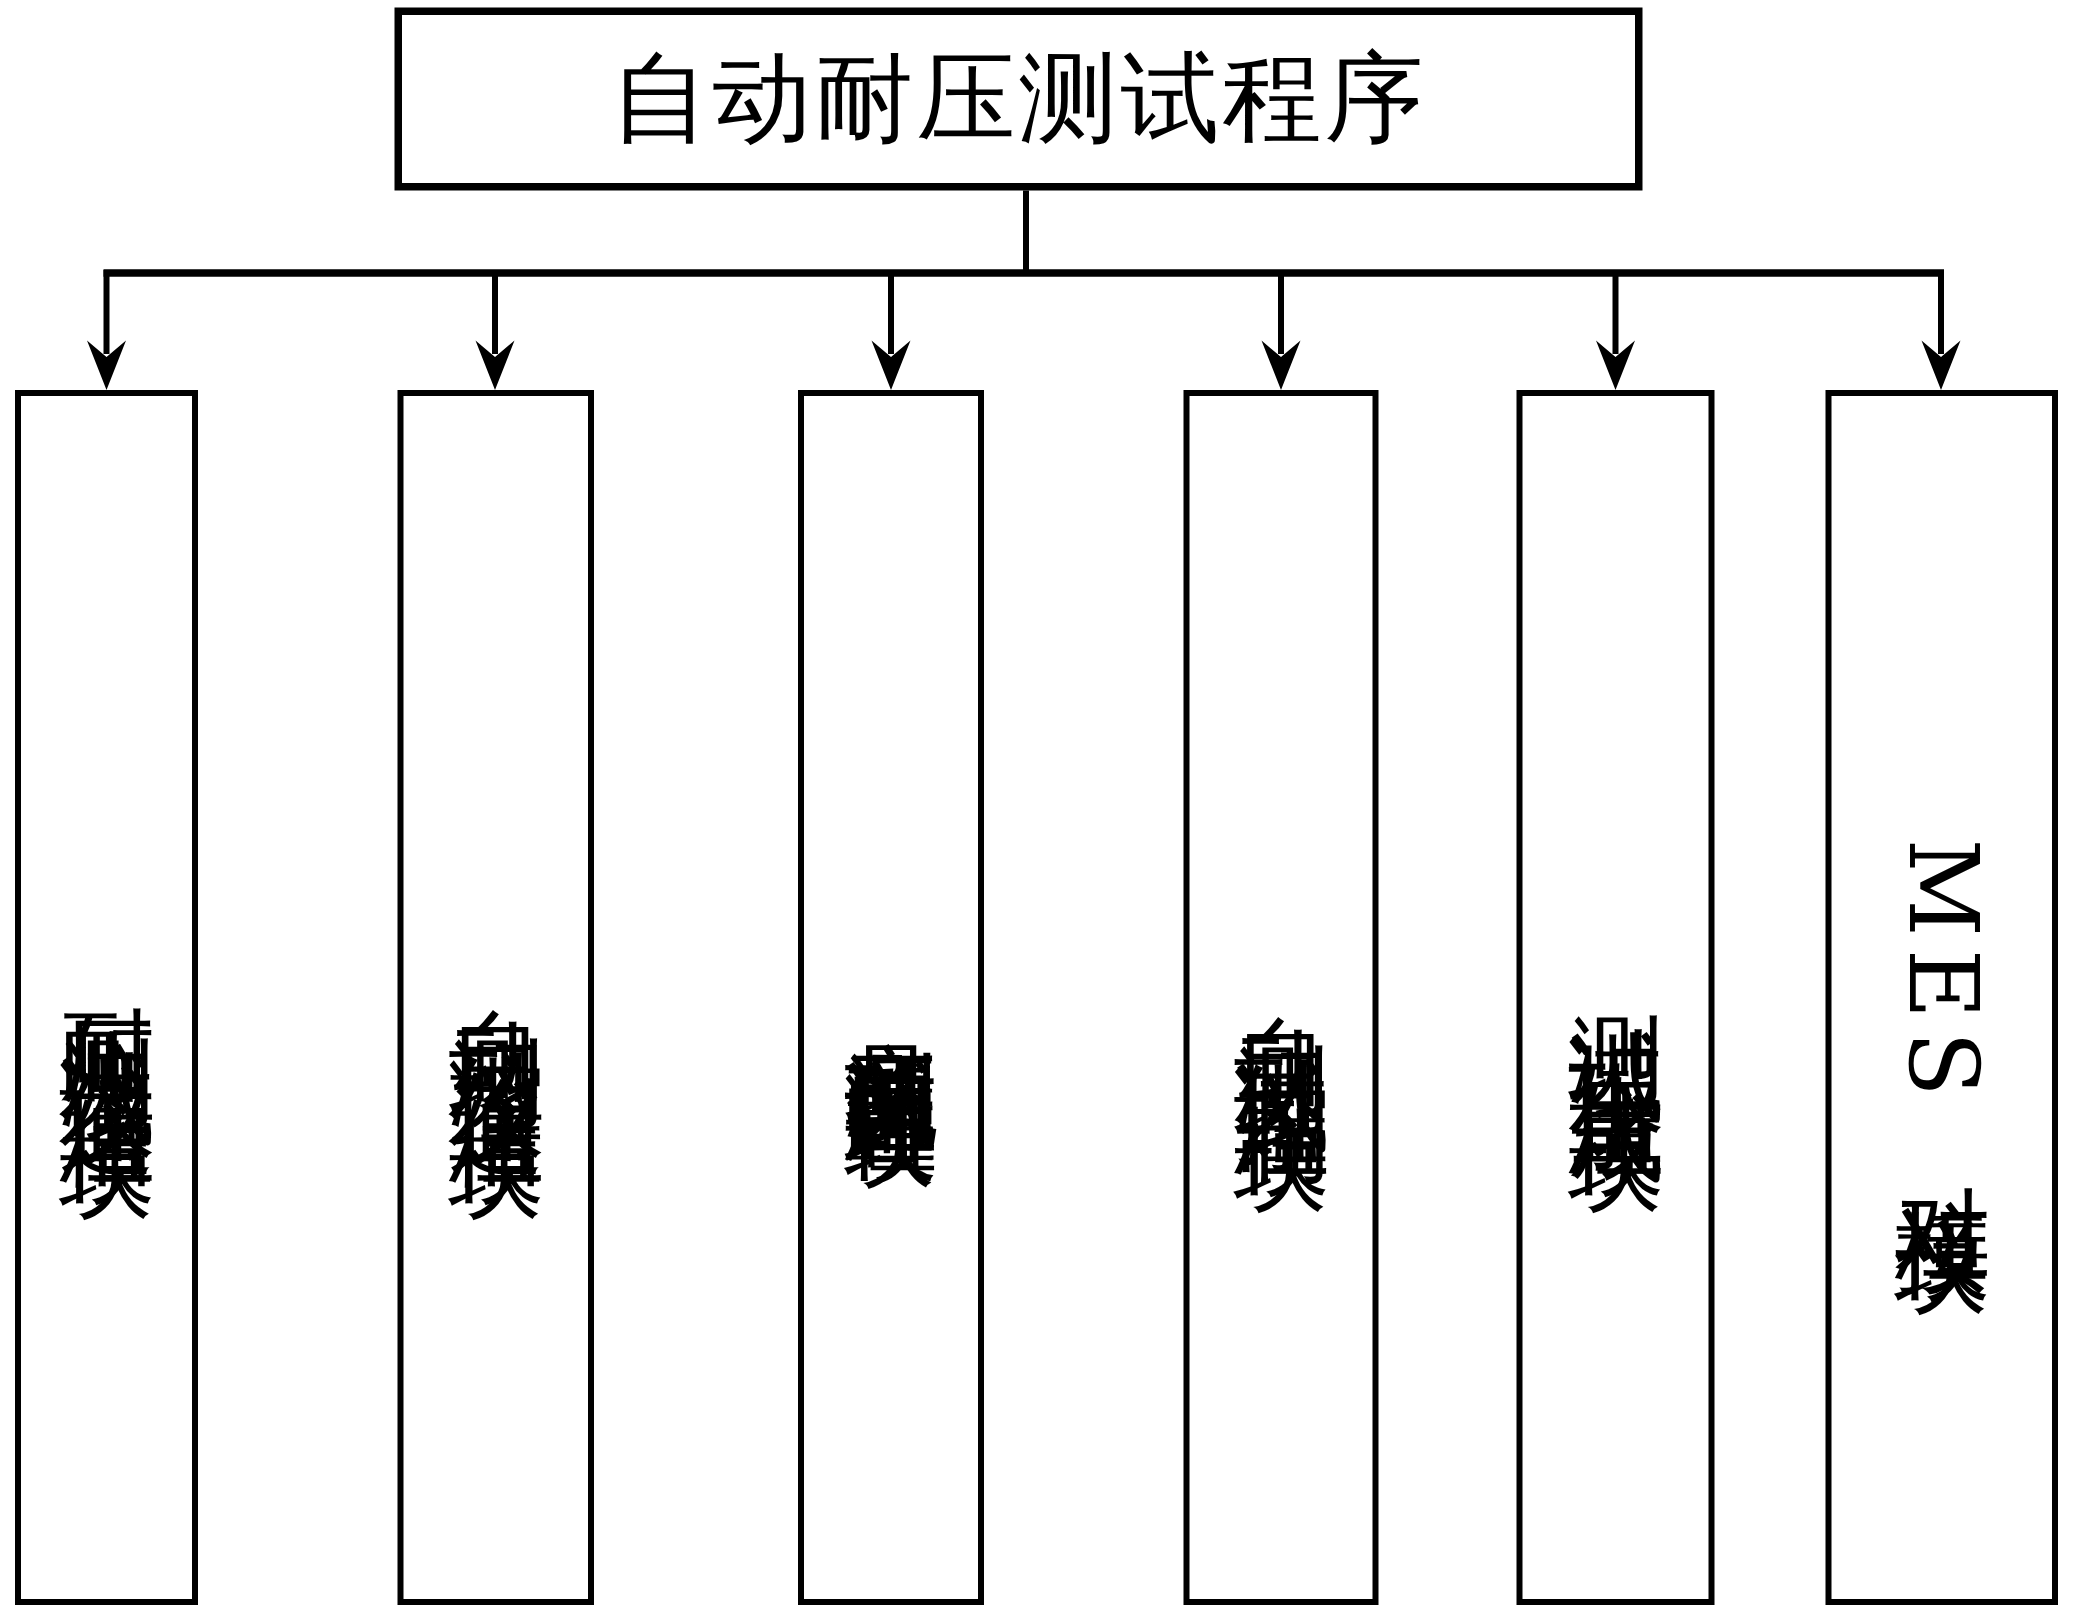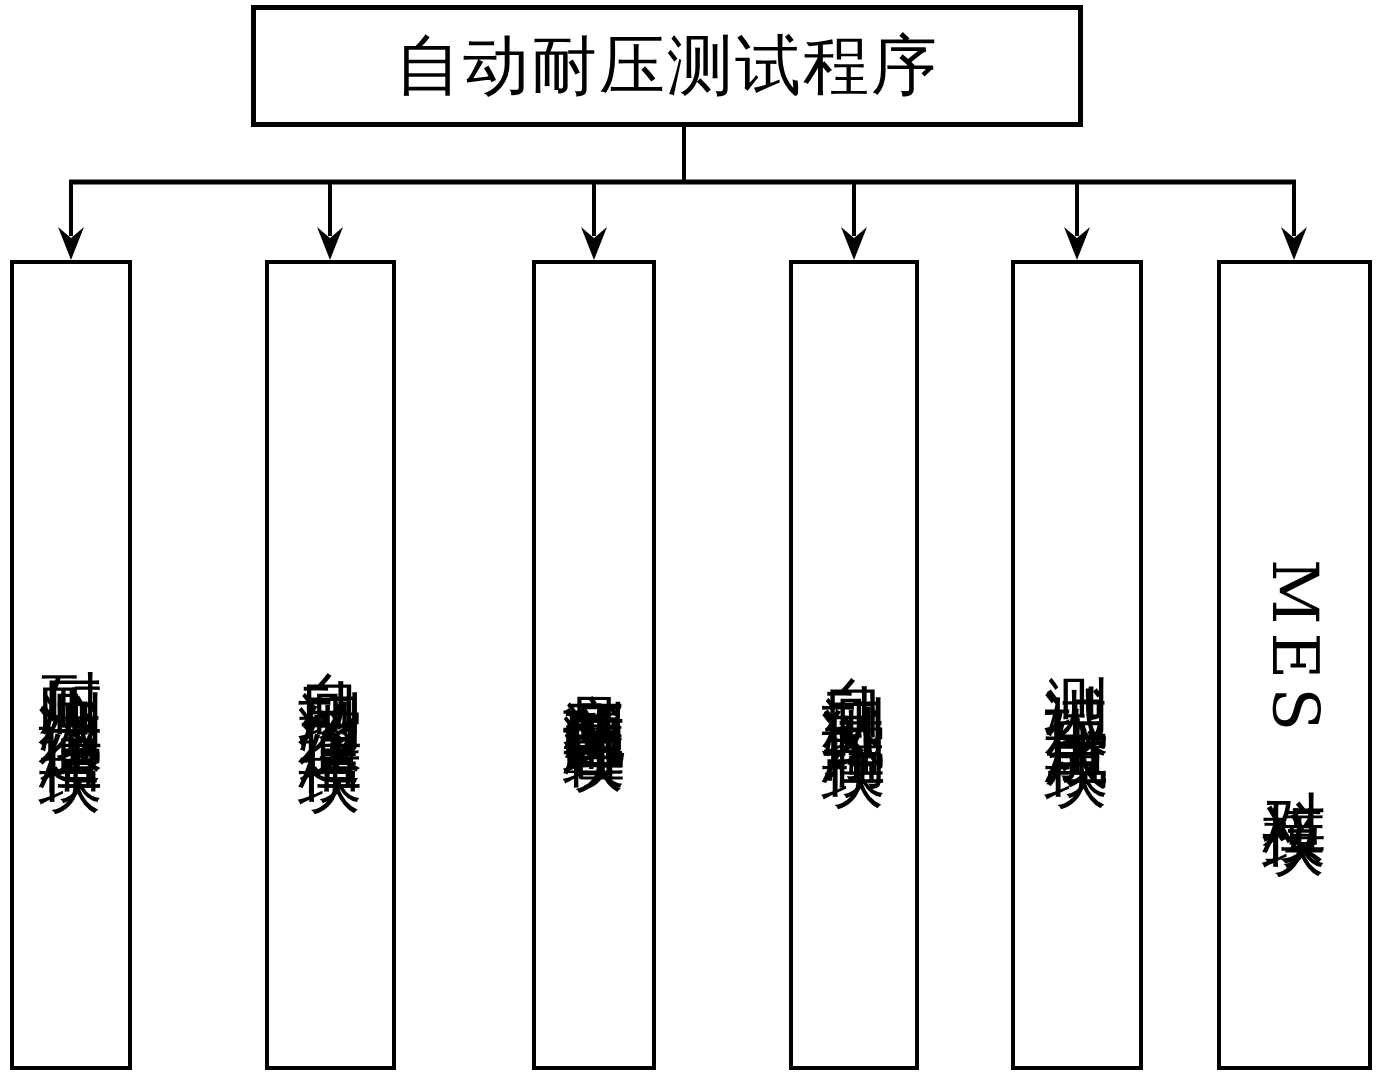--- a/index.html
+++ b/index.html
@@ -9,21 +9,21 @@
     background:#ffffff;
     color:#000000;
     font-family:"DejaVu Serif","Liberation Serif",serif;
     overflow:hidden;
   }
   .connectors{
     position:absolute;left:0;top:0;width:1383px;height:1076px;
     pointer-events:none;
   }
   .root-box{
-    position:absolute;left:251px;top:5px;width:832px;height:122px;
+    position:absolute;left:263px;top:5px;width:832px;height:122px;
     border:5px solid #000;box-sizing:border-box;background:#fff;
     display:flex;align-items:center;justify-content:center;
   }
   .root-label{
     font-size:66px;letter-spacing:2px;white-space:nowrap;line-height:1;
   }
   .module-box{
     position:absolute;top:260px;height:810px;
     border:4px solid #000;box-sizing:border-box;background:#fff;
     display:flex;align-items:center;justify-content:center;

